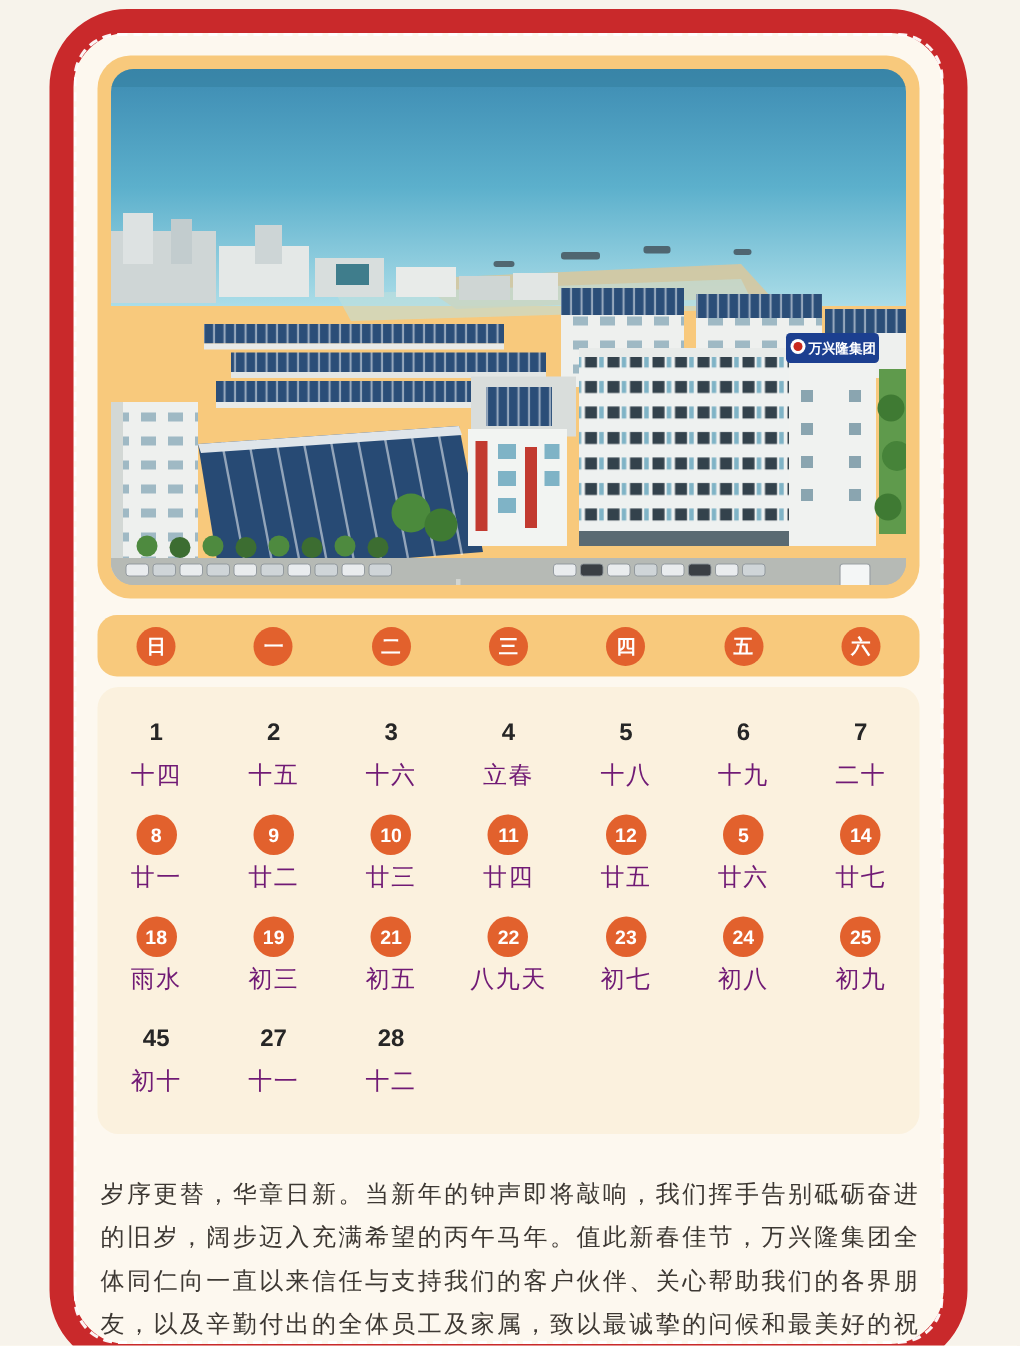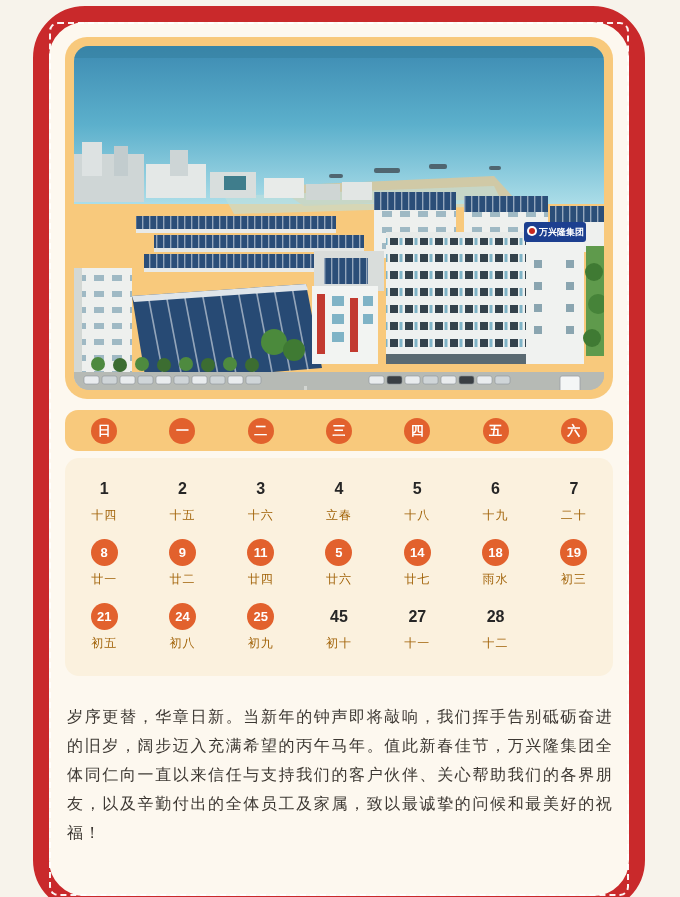--- a/index.html
+++ b/index.html
@@ -10,21 +10,21 @@
   }
   .frame{
     position:absolute;left:33px;top:6px;width:612px;height:906px;
     box-sizing:border-box;
     border:16px solid #c9292b;border-radius:52px;
     background:#fdf8ef;
   }
   .frame-inner{
     position:absolute;inset:0;
     border:2px dashed rgba(255,255,255,.95);
-    border-radius:9px;
+    border-radius:30px;
     box-sizing:border-box;
     padding:13px 14px 4px 14px;
   }
   .photo-card{
     width:548px;height:362px;box-sizing:border-box;
     background:#f8c97c;border-radius:22px;padding:9px;
   }
   .photo-card svg{
     display:block;width:530px;height:344px;border-radius:15px;
   }
@@ -55,21 +55,21 @@
   .num-slot{
     height:27px;display:flex;align-items:center;justify-content:center;
     margin-bottom:5px;
   }
   .num-plain{font-size:16px;font-weight:bold;color:#262626;}
   .num-circle{
     width:27px;height:27px;border-radius:50%;
     background:#e2612d;color:#fff;font-size:13px;font-weight:bold;
     display:flex;align-items:center;justify-content:center;
   }
-  .lunar{font-size:12px;color:#a16207;letter-spacing:1px;white-space:nowrap;font-family:Liberation Mono, monospace;}
+  .lunar{font-size:16px;color:#701a75;letter-spacing:1px;white-space:nowrap;font-family:Liberation Mono, monospace;}
   .greeting{
     margin:26px 2px 0 2px;width:546px;
     font-size:16px;line-height:29px;color:#3d3833;
     text-align:justify;letter-spacing:1.2px;
   }
 </style>
 </head>
 <body>
 
 <div class="frame">
@@ -315,26 +315,38 @@
             <div class="lunar">廿一</div>
           </div>
           <div class="day-cell">
             <div class="num-slot">
               <div class="num-circle">9</div>
             </div>
             <div class="lunar">廿二</div>
           </div>
           <div class="day-cell">
             <div class="num-slot">
+              <div class="num-circle">10</div>
+            </div>
+            <div class="lunar">廿三</div>
+          </div>
+          <div class="day-cell">
+            <div class="num-slot">
               <div class="num-circle">11</div>
             </div>
             <div class="lunar">廿四</div>
           </div>
           <div class="day-cell">
             <div class="num-slot">
+              <div class="num-circle">12</div>
+            </div>
+            <div class="lunar">廿五</div>
+          </div>
+          <div class="day-cell">
+            <div class="num-slot">
               <div class="num-circle">5</div>
             </div>
             <div class="lunar">廿六</div>
           </div>
           <div class="day-cell">
             <div class="num-slot">
               <div class="num-circle">14</div>
             </div>
             <div class="lunar">廿七</div>
           </div>
@@ -348,20 +360,32 @@
             <div class="num-slot">
               <div class="num-circle">19</div>
             </div>
             <div class="lunar">初三</div>
           </div>
           <div class="day-cell">
             <div class="num-slot">
               <div class="num-circle">21</div>
             </div>
             <div class="lunar">初五</div>
+          </div>
+          <div class="day-cell">
+            <div class="num-slot">
+              <div class="num-circle">22</div>
+            </div>
+            <div class="lunar">八九天</div>
+          </div>
+          <div class="day-cell">
+            <div class="num-slot">
+              <div class="num-circle">23</div>
+            </div>
+            <div class="lunar">初七</div>
           </div>
           <div class="day-cell">
             <div class="num-slot">
               <div class="num-circle">24</div>
             </div>
             <div class="lunar">初八</div>
           </div>
           <div class="day-cell">
             <div class="num-slot">
               <div class="num-circle">25</div>

